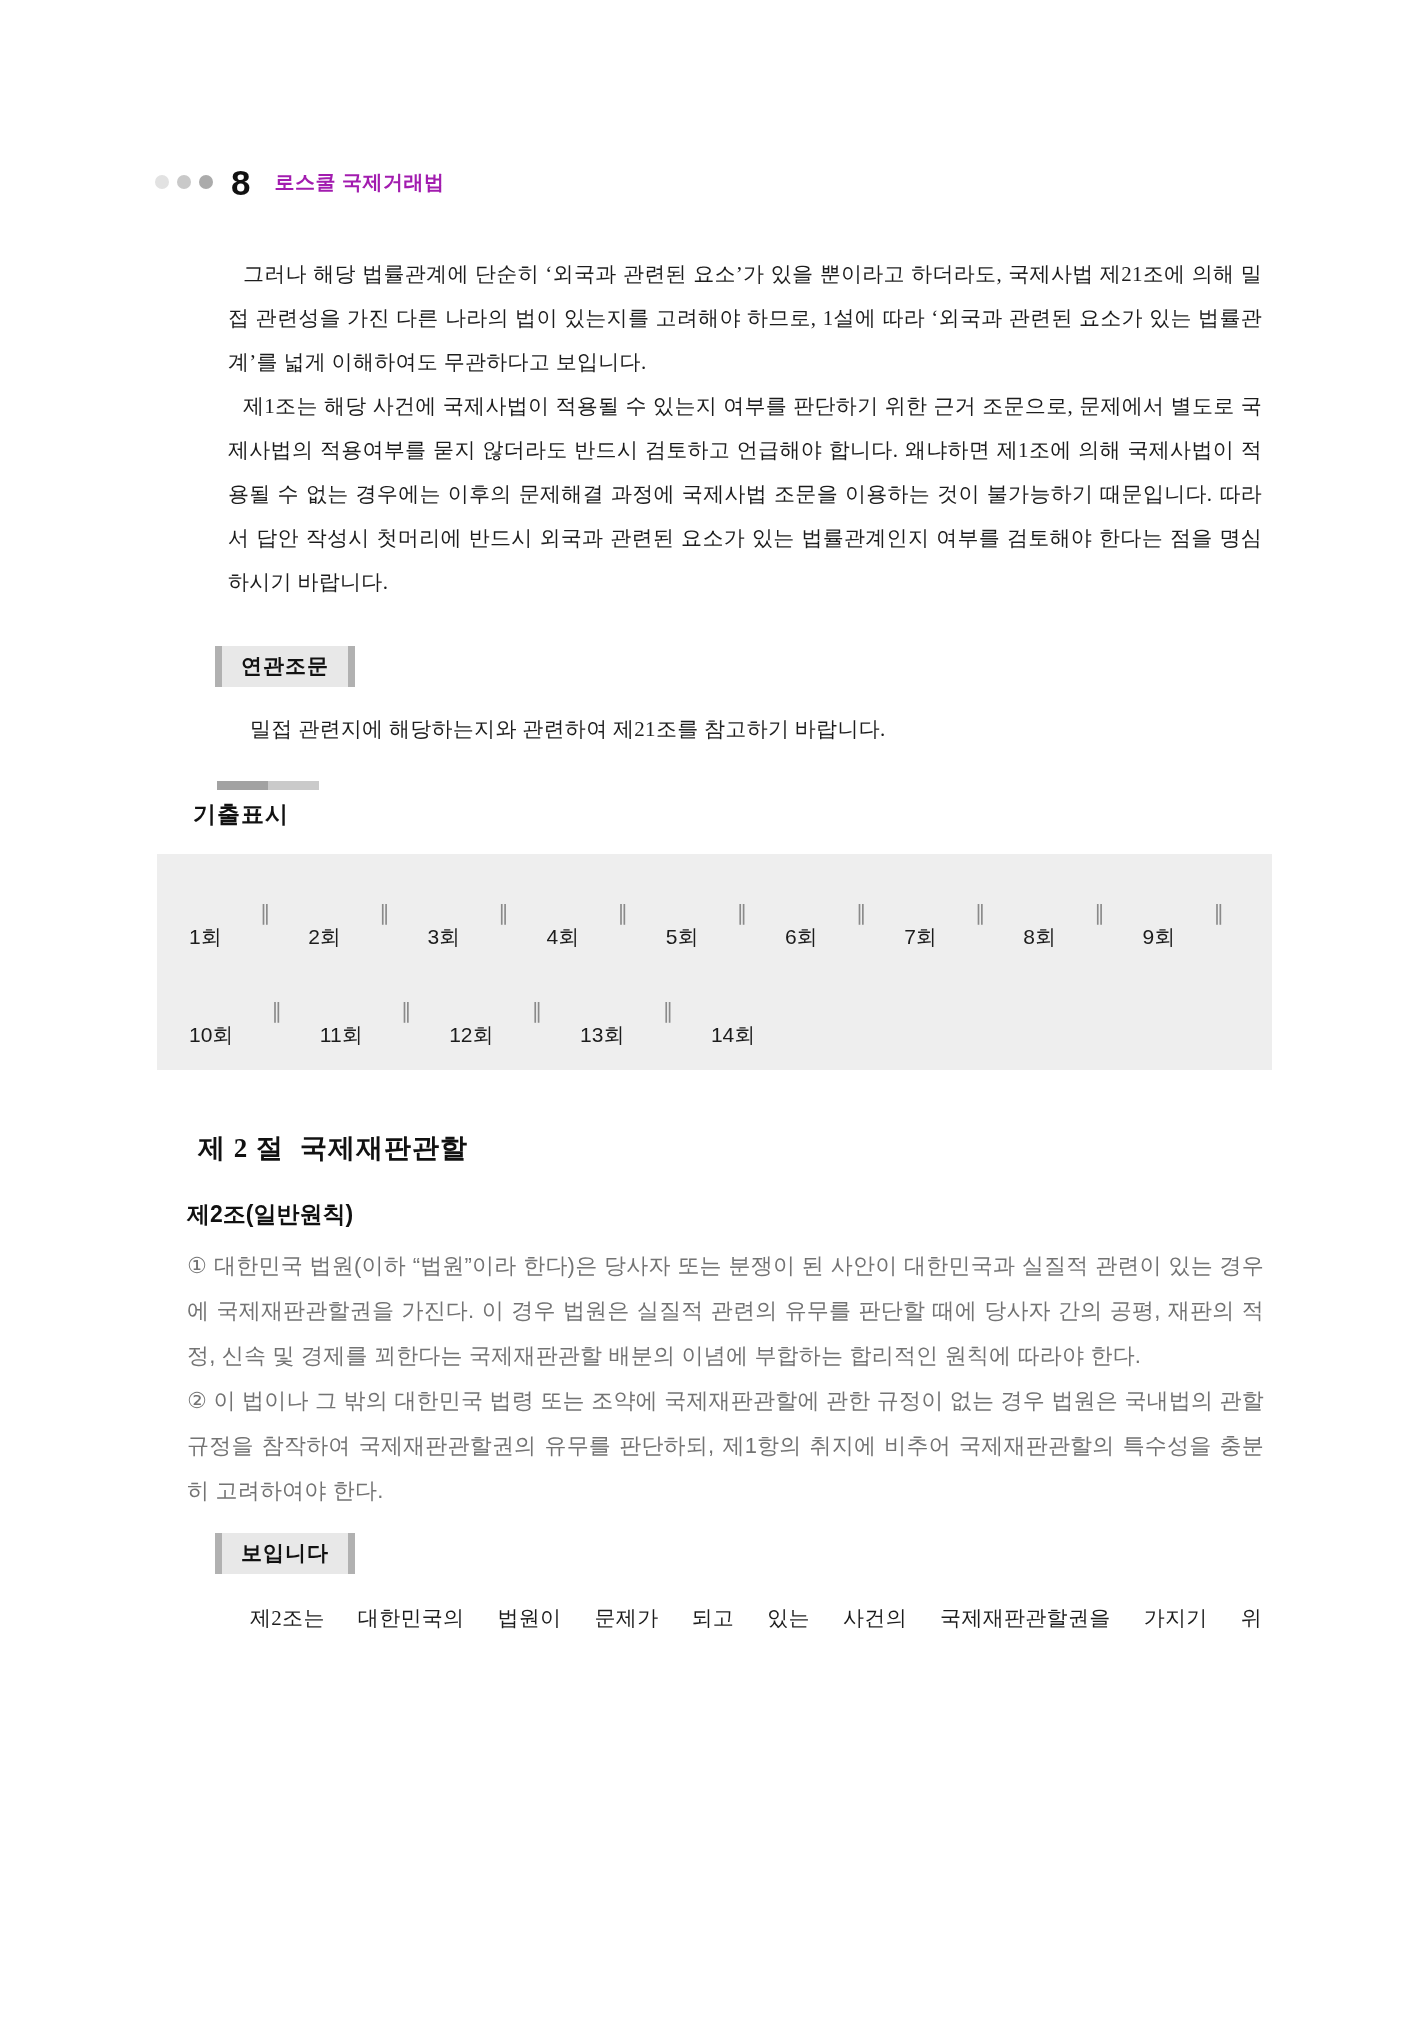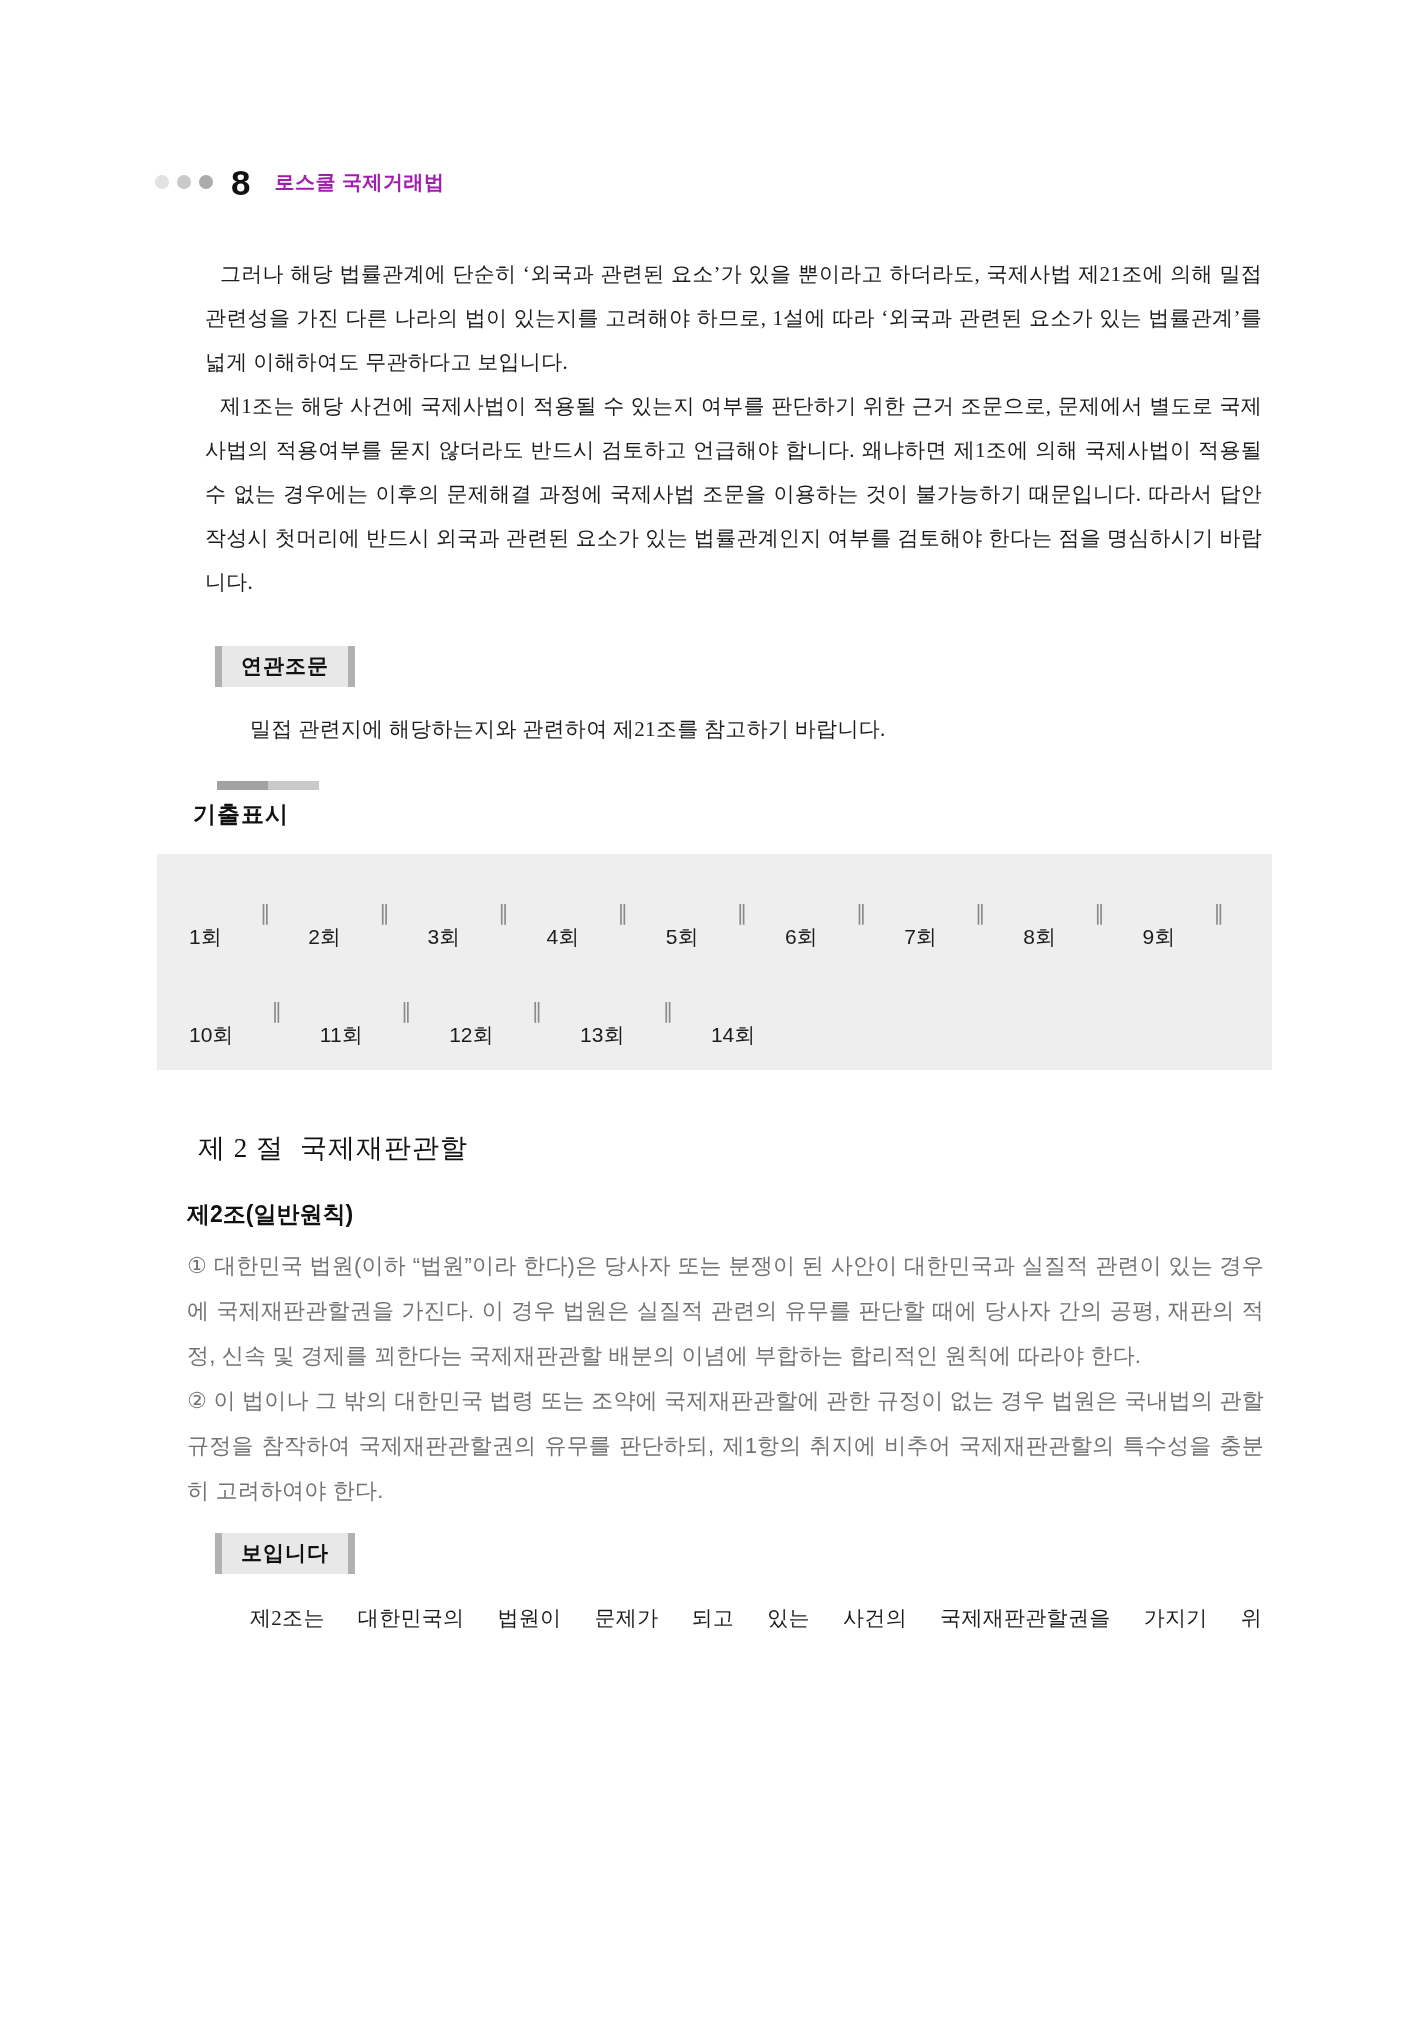--- a/index.html
+++ b/index.html
@@ -36,21 +36,21 @@
     font-size: 20px; font-weight: 700; color: #a21caf; letter-spacing: 0.5px;
   }
 
   
   .commentary { margin: 50px 0 0 48px; width: 1057px; }
   .commentary p, .related-text, .final-line {
     font-family: "Liberation Serif", "DejaVu Serif", serif;
     font-size: 21px; line-height: 44px; margin: 0;
     text-align: justify; color: #1c1c1c; letter-spacing: 0.3px;
   }
-  .commentary p.indent { text-indent: 15px; }
+  .commentary p.indent { text-indent: 15px; margin-left: 23px; }
 
   
   .badge {
     display: inline-block;
     margin: 42px 0 0 58px;
     background: #e8e8e8;
     border-left: 7px solid #b1b1b1;
     border-right: 7px solid #b1b1b1;
     padding: 6px 19px 7px 19px;
   }
@@ -84,21 +84,21 @@
   }
   .rounds-box .sep {
     font-family: "Liberation Sans", "DejaVu Sans", sans-serif;
     font-size: 21px; color: #8a8a8a; line-height: 28px;
   }
 
   
   .section-heading {
     margin: 60px 0 0 41px;
     font-family: "Liberation Serif", "DejaVu Serif", serif;
-    font-size: 27px; font-weight: 400; color: #111; letter-spacing: 1px;
+    font-size: 27px; font-weight: 700; color: #111; letter-spacing: 1px;
   }
   .section-heading .sec-label { margin-right: 16px; }
   .article-heading {
     margin: 33px 0 0 30px;
     font-family: "Liberation Sans", "DejaVu Sans", sans-serif;
     font-size: 23px; font-weight: 700; color: #111;
   }
   .clause {
     margin: 13px 0 0 30px; width: 1077px;
     font-family: "Liberation Sans", "DejaVu Sans", sans-serif;

